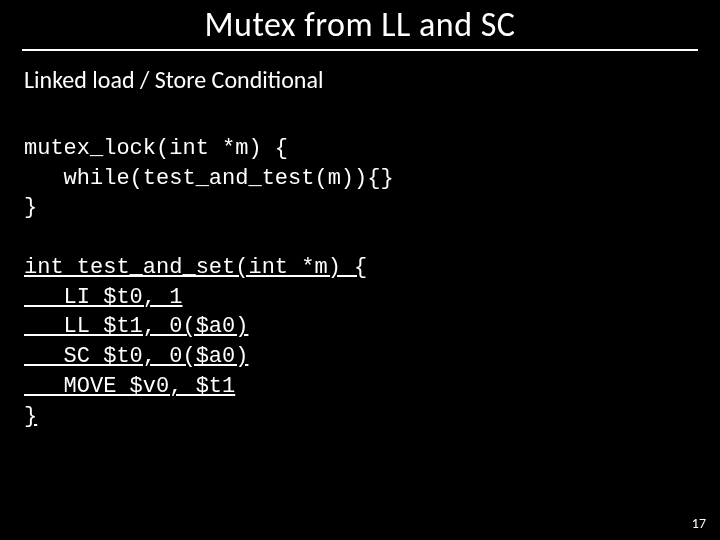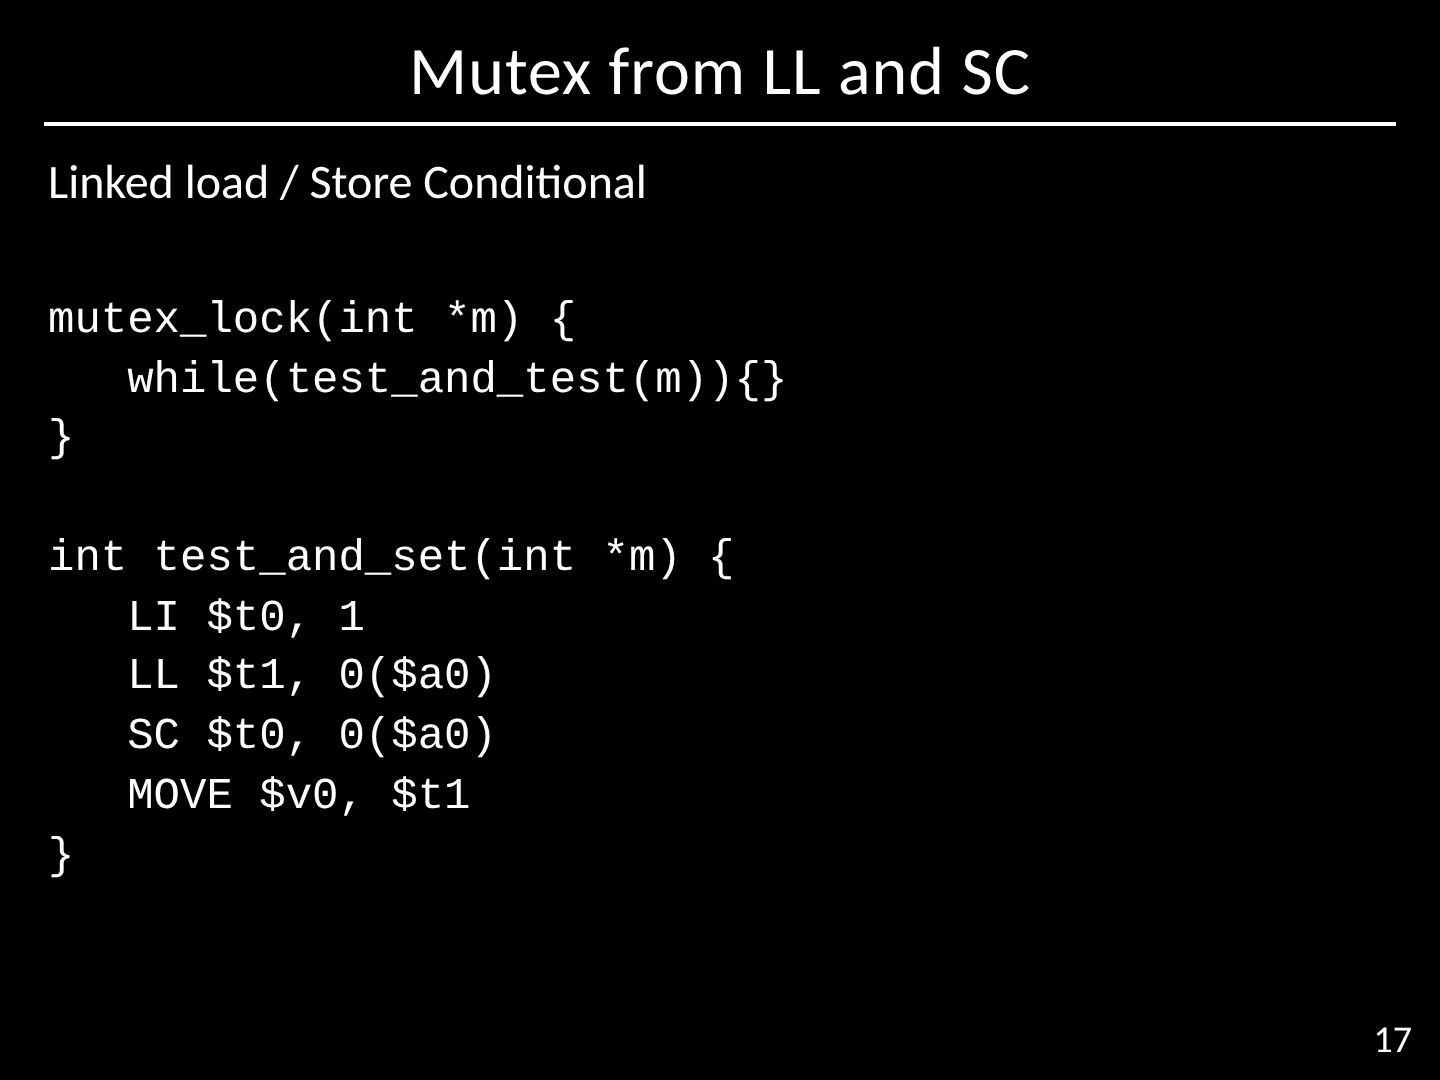--- a/index.html
+++ b/index.html
@@ -14,21 +14,21 @@
     position: relative;
   }
   .slide {
     width: 720px;
     height: 540px;
     position: relative;
     box-sizing: border-box;
   }
   .title-wrap {
     text-align: center;
-    padding-top: 16px;
+    padding-top: 4px;
   }
   .title {
     display: inline-block;
     font-size: 34px;
     font-weight: 400;
     color: #fff;
     padding: 0 6px 4px 6px;
     letter-spacing: 0.5px;
   }
   .rule {
@@ -46,26 +46,27 @@
   }
   .code {
     font-family: Consolas, "Courier New", monospace;
     font-size: 22px;
     line-height: 1.35;
     white-space: pre;
     margin-top: 24px;
   }
   .block2 {
     margin-top: 30px;
+    text-decoration: underline;
   }
   .pagenum {
     position: absolute;
     right: 14px;
     bottom: 8px;
-    font-size: 19px;
+    font-size: 14px;
     color: #fff;
     font-family: Calibri, Arial, sans-serif;
   }
 </style>
 </head>
 <body>
 
 <div class="slide">
 
   <div class="title-wrap">

